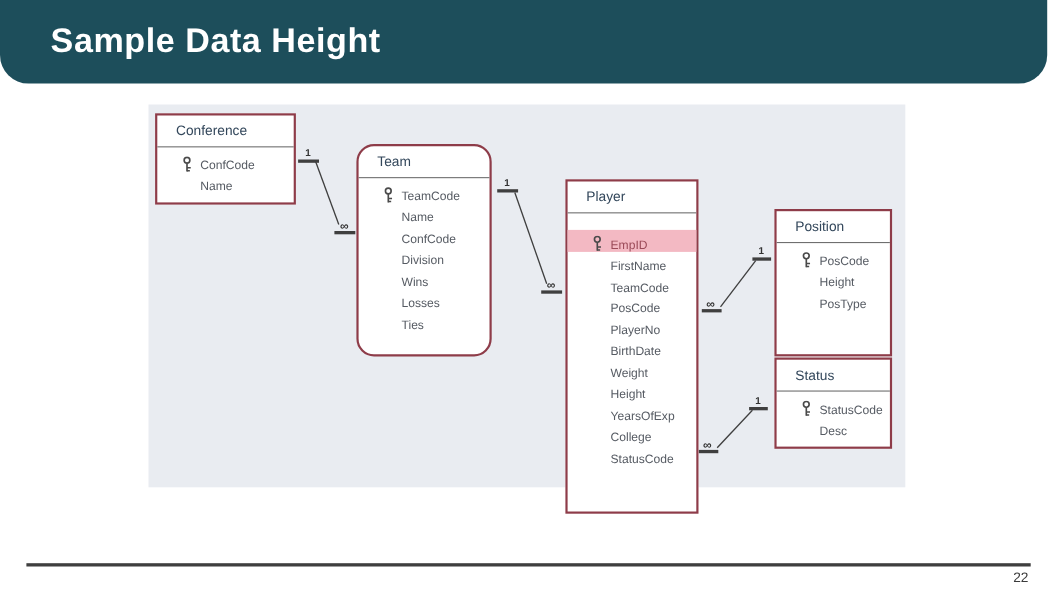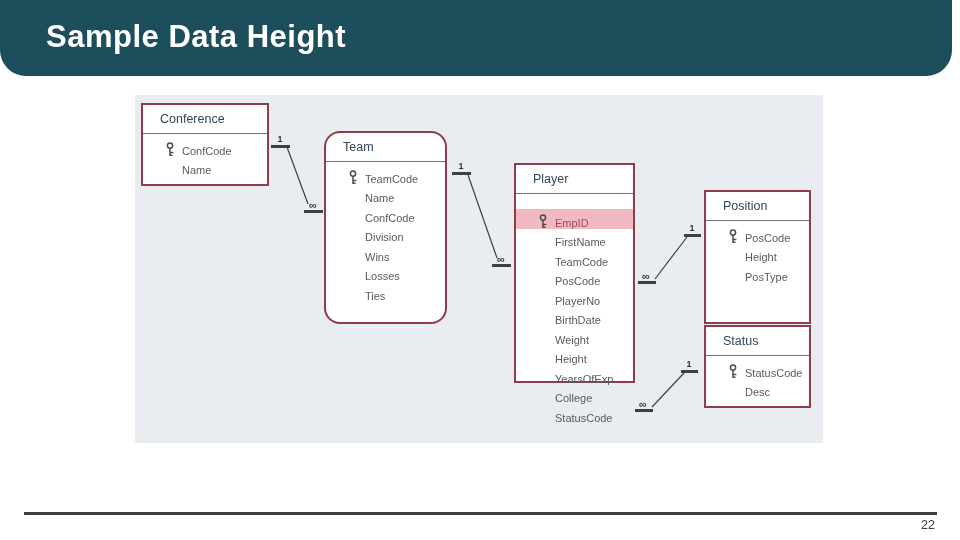--- a/index.html
+++ b/index.html
@@ -37,21 +37,21 @@
   .rel-lbl-inf{font-size:11px;font-weight:bold;fill:#333;text-anchor:middle;font-family:"Liberation Sans",sans-serif;}
   
   .entity{
     position:absolute;box-sizing:border-box;
     background:#ffffff;
     border:2px solid var(--entity-border,#8e3c49);
     z-index:3;
   }
   .ent-conference{left:141px;top:103px;width:128px;height:83px;}
   .ent-team{left:324px;top:131px;width:123px;height:193px;border-radius:16px;}
-  .ent-player{left:514px;top:163px;width:121px;height:220px;}
+  .ent-player{left:514px;top:163px;width:121px;height:304px;}
   .ent-position{left:704px;top:190px;width:107px;height:134px;}
   .ent-status{left:704px;top:325px;width:107px;height:83px;}
   .entity-title{
     height:28px;line-height:28px;padding-left:17px;
     font-size:12.5px;color:var(--entity-title-color,#33475b);
     border-bottom:1px solid #6f6f6f;
     white-space:nowrap;overflow:hidden;
   }
   .entity-fields{padding:3px 0 4px 0;}
   .field-row{

